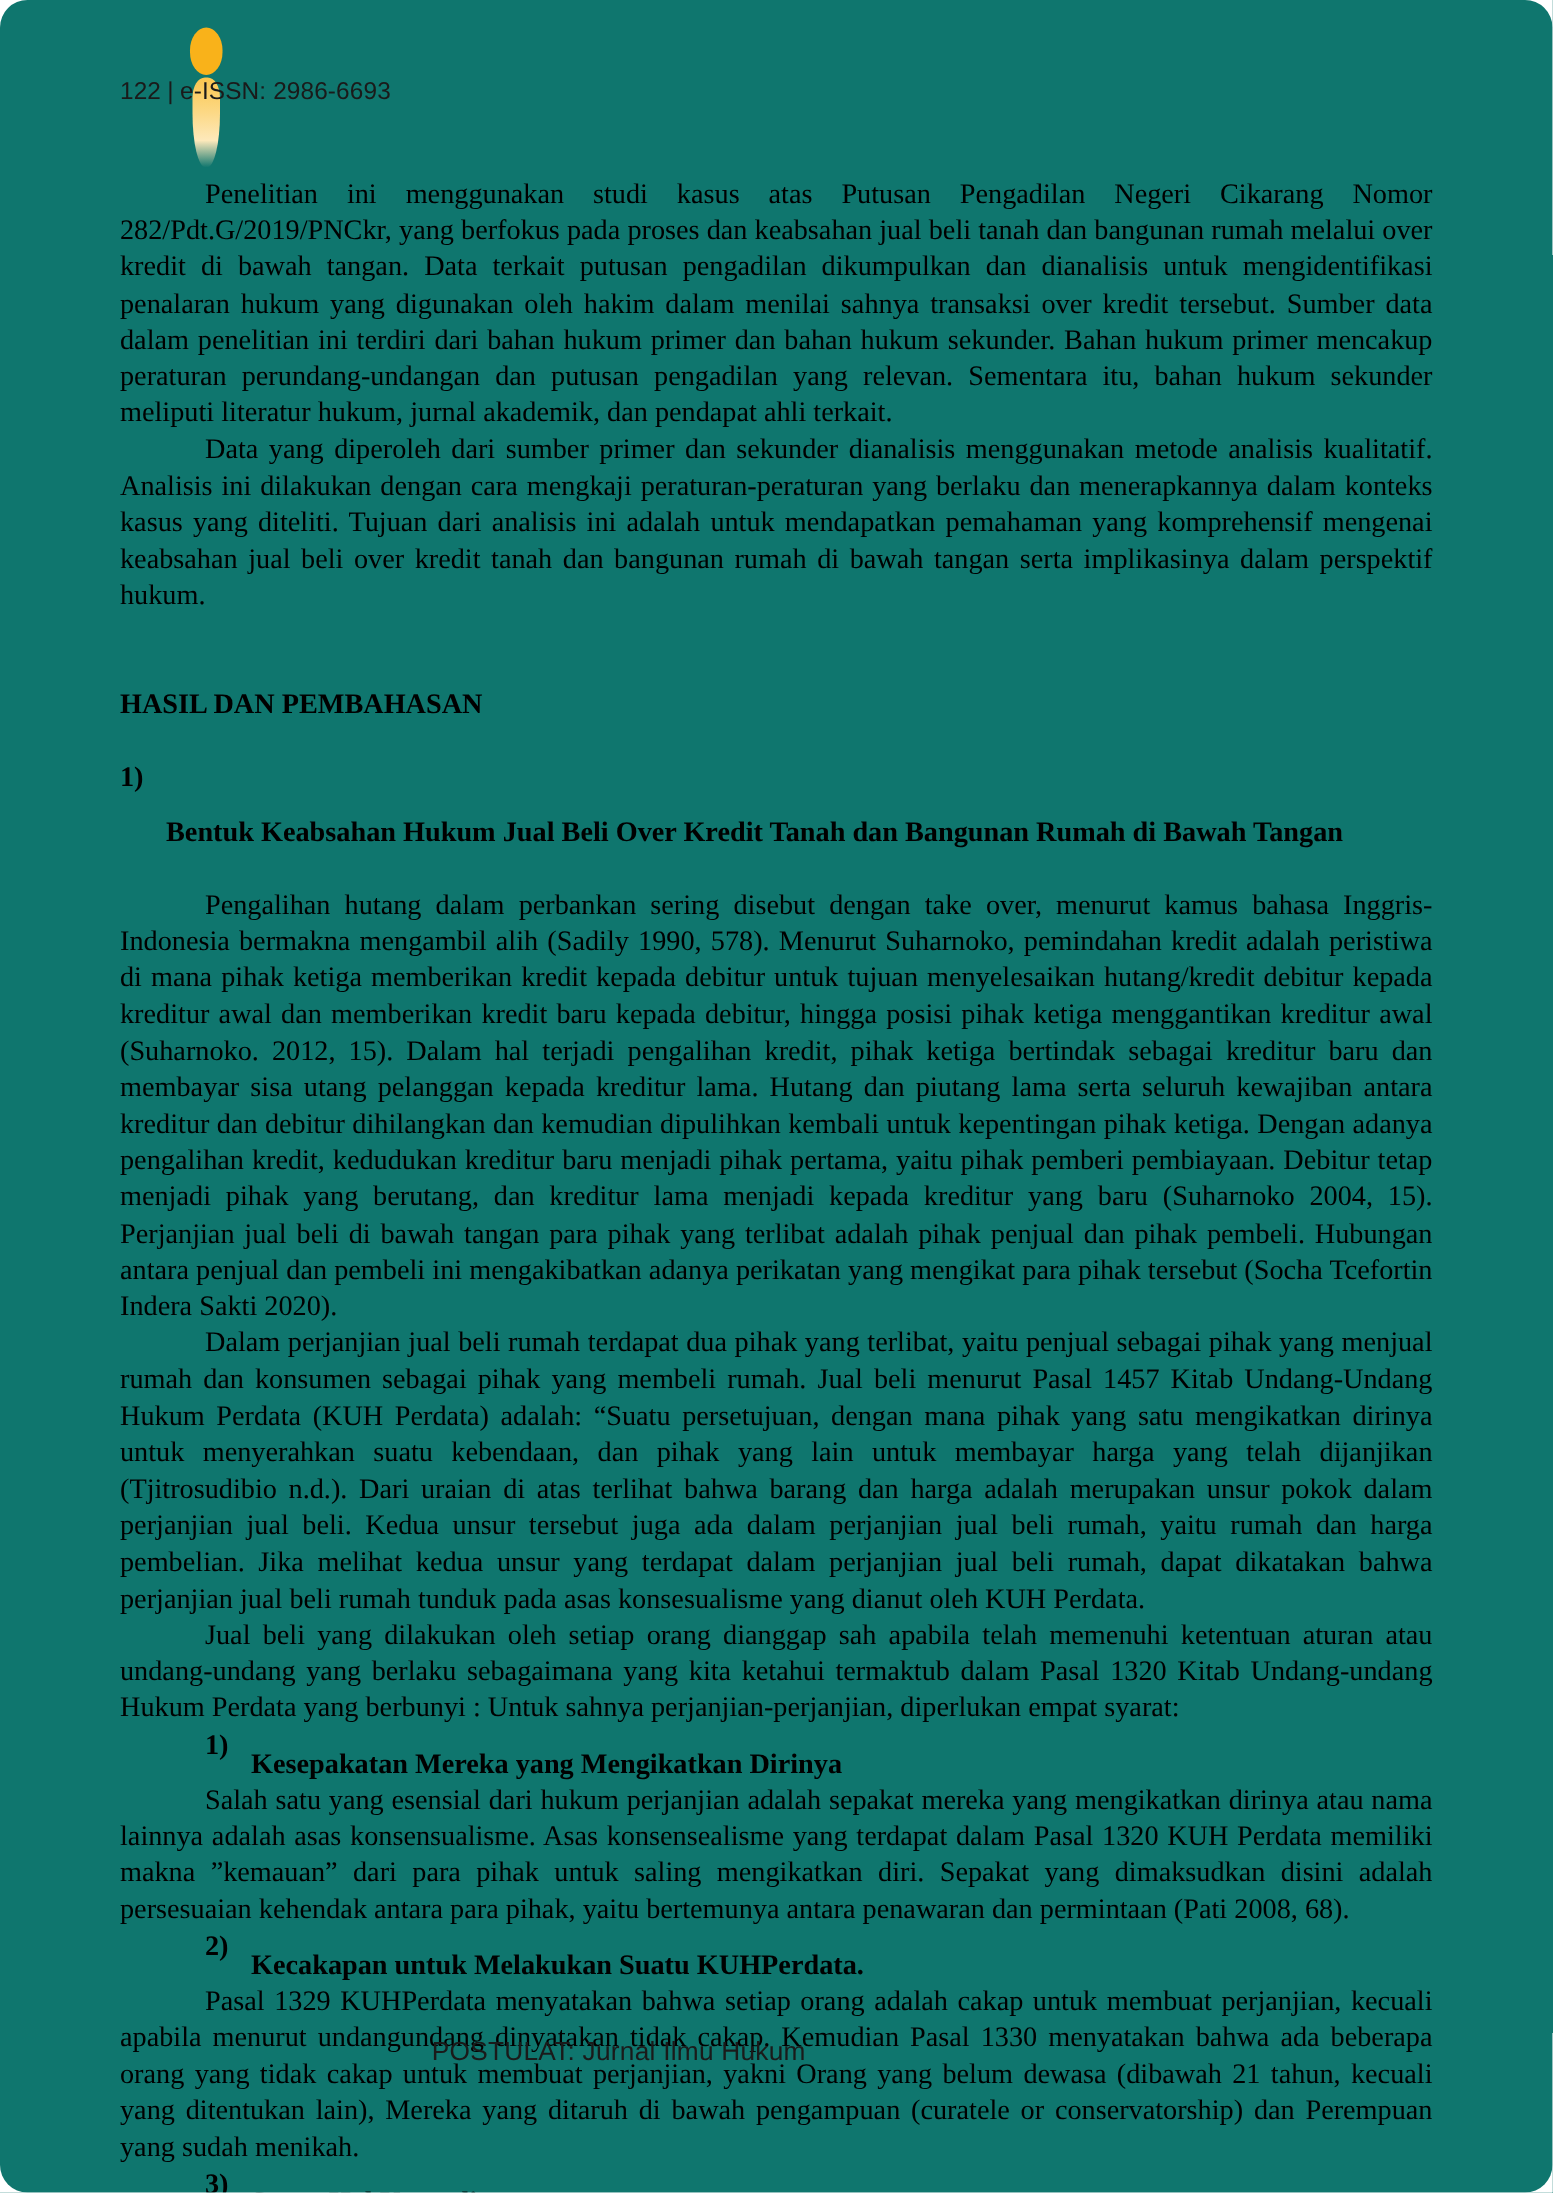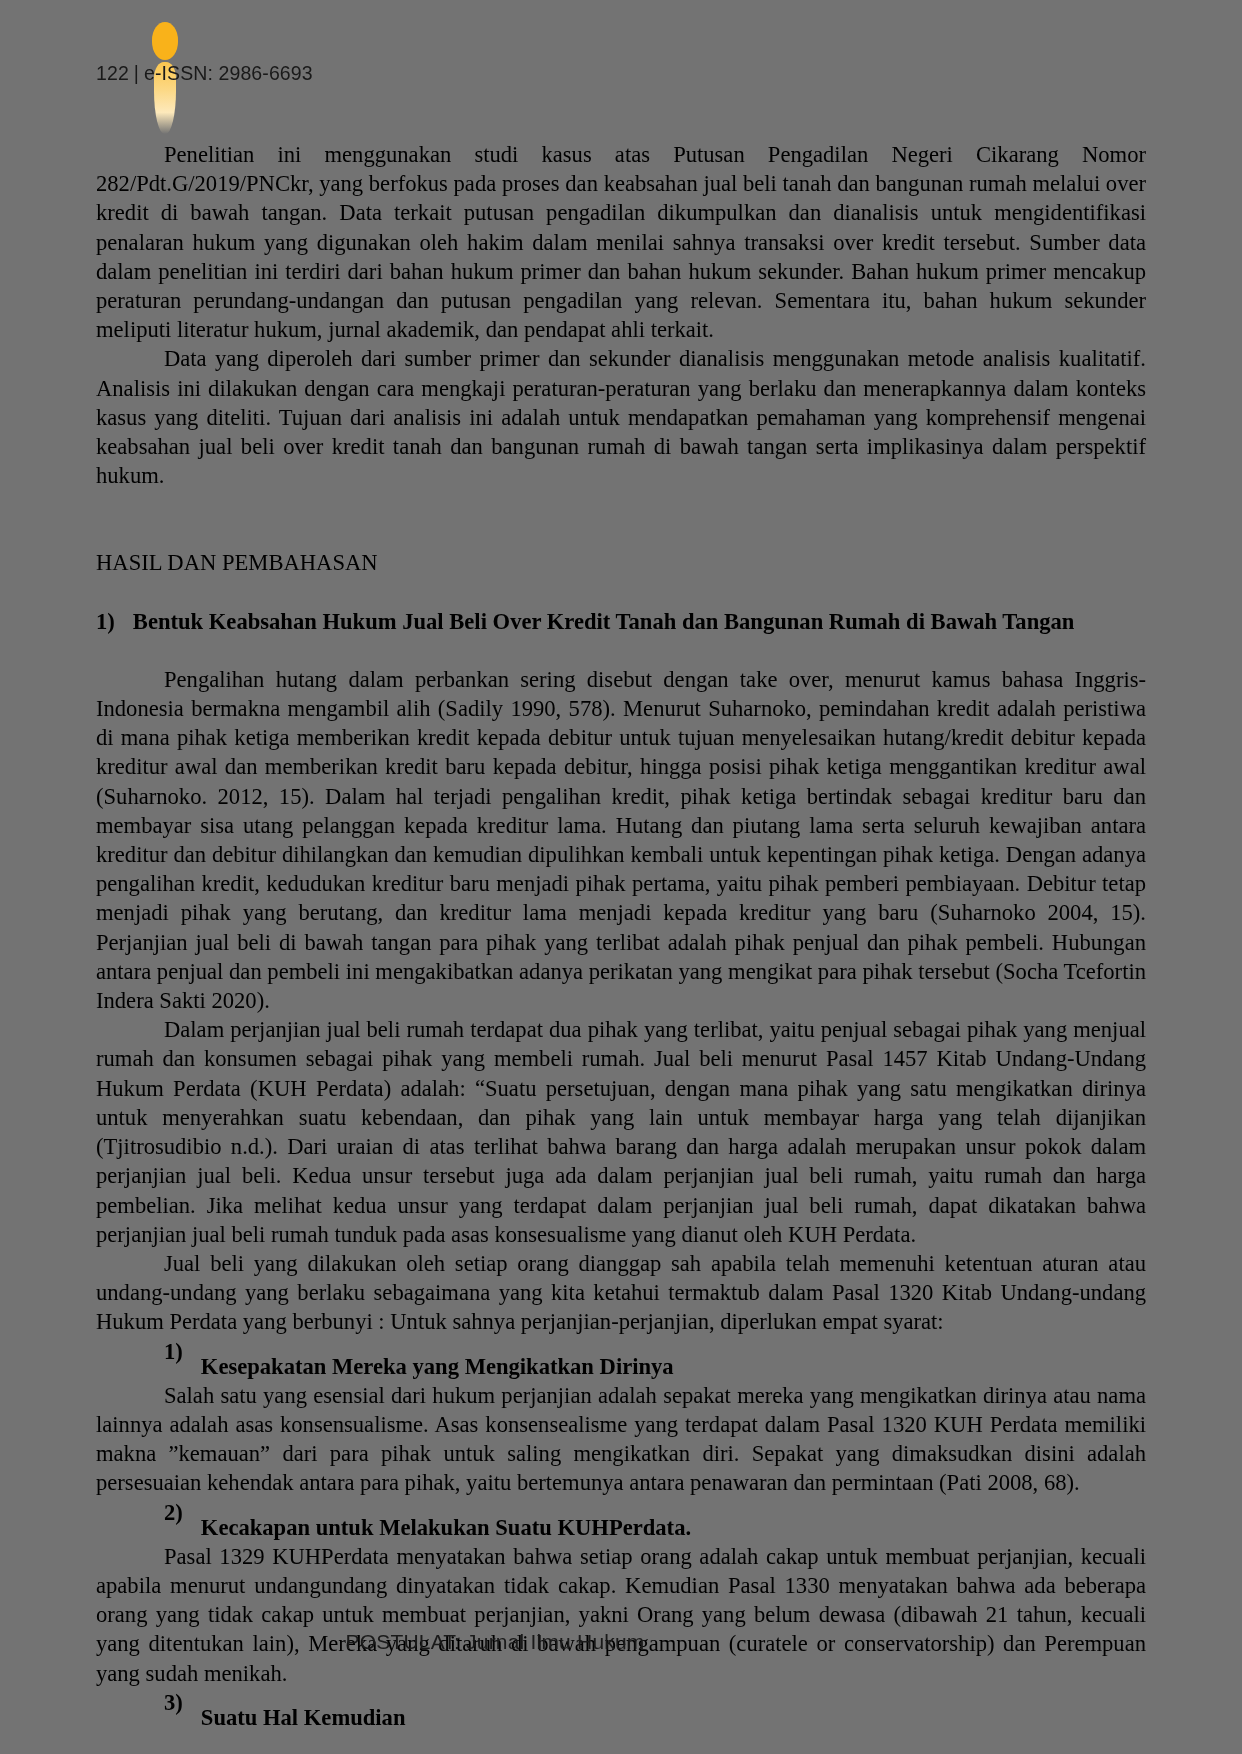--- a/index.html
+++ b/index.html
@@ -8,23 +8,24 @@
     background: #ffffff;
   }
   body {
     font-family: "Liberation Serif", serif;
     color: #000000;
   }
   .page {
     position: relative;
     width: 1242px;
     height: 1754px;
-    background: #737373;
+    background: #0f766e;
     overflow: hidden;
     box-sizing: border-box;
+    border-radius: 22px;
   }
 
   
   .header {
     position: absolute;
     left: 96px;
     top: 62px;
     width: 1050px;
     height: 34px;
   }
@@ -82,35 +83,35 @@
     text-align: justify;
     text-justify: inter-word;
     text-indent: 68px;
     hyphens: none;
   }
 
   h2.section {
     margin: 0;
     font-size: 22.6px;
     line-height: 29.2px;
-    font-weight: normal;
+    font-weight: bold;
     text-align: left;
   }
 
   h3.subsection {
     margin: 0;
     font-size: 22.6px;
     line-height: 29.2px;
     font-weight: bold;
     text-align: left;
     display: flex;
     gap: 18px;
   }
   h3.subsection .num { flex: 0 0 auto; }
-  h3.subsection .txt { flex: 1 1 auto; }
+  h3.subsection .txt { flex: 1 1 auto; margin-top: 44px; }
 
   
   .enum-item {
     font-size: 22.6px;
     line-height: 29.2px;
     font-weight: bold;
     margin: 0;
     padding-left: 68px;
     display: flex;
     gap: 18px;

